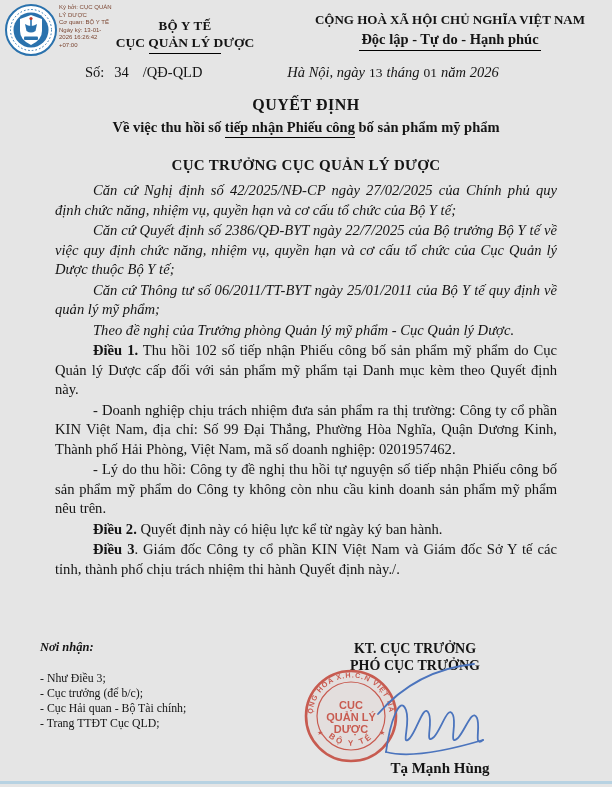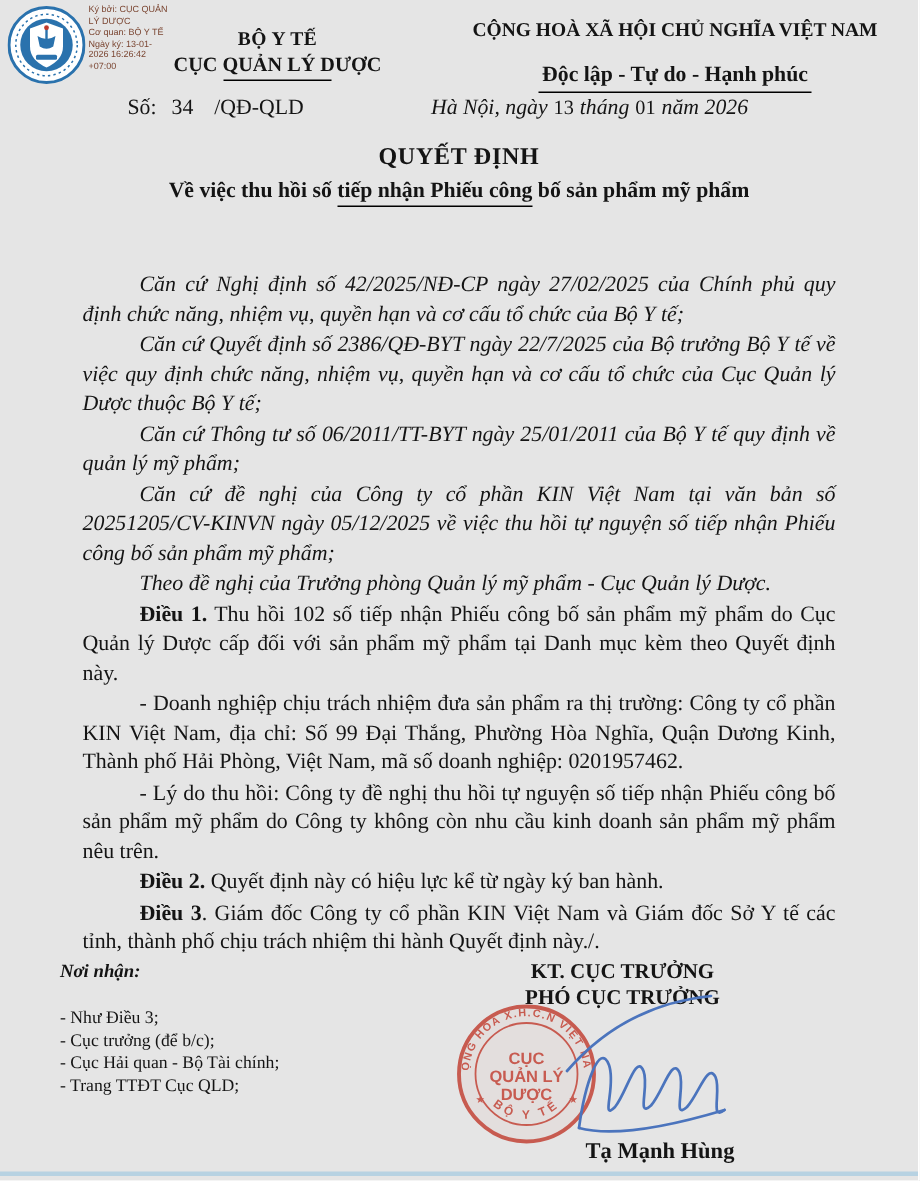--- a/index.html
+++ b/index.html
@@ -17,21 +17,21 @@
     font-size:6px; line-height:7.5px; color:#7b4632; white-space:pre-line;
   }
   .hdr-left { position:absolute; left:95px; top:18px; width:180px; text-align:center; }
   .hdr-left .ministry { font-size:13px; font-weight:bold; letter-spacing:.3px; }
   .hdr-left .agency   { font-size:13.5px; font-weight:bold; margin-top:1px; }
   .hdr-left .rule     { width:72px; height:0; border-bottom:1.4px solid #000; margin:2px auto 0; }
   .doc-number { position:absolute; left:85px; top:64px; font-size:14.5px; }
   .doc-number .num { margin:0 14px 0 10px; }
   .hdr-right { position:absolute; left:300px; top:12px; width:300px; text-align:center; }
   .hdr-right .motto1 { font-size:13px; font-weight:bold; }
-  .hdr-right .motto2 { display:inline-block; font-size:14.5px; font-weight:bold; margin-top:14px;
+  .hdr-right .motto2 { display:inline-block; font-size:14.5px; font-weight:bold; margin-top:3px;
                        border-bottom:1.4px solid #000; padding:0 2px 2px; }
   .place-date { position:absolute; left:278px; top:64px; width:230px; text-align:center;
                 font-size:14.5px; font-style:italic; }
   .place-date .plain { font-style:normal; font-size:13.5px; margin:0 4px; }
   
   .doc-type { position:absolute; top:96px; left:0; width:100%; text-align:center;
               font-size:16px; font-weight:bold; letter-spacing:.5px; }
   .subject  { position:absolute; top:119px; left:0; width:100%; text-align:center;
               font-size:14.5px; font-weight:bold; }
   .subject .u { border-bottom:1.4px solid #000; padding-bottom:2px; }
@@ -90,26 +90,26 @@
 
   <div class="hdr-right">
     <div class="motto1">CỘNG HOÀ XÃ HỘI CHỦ NGHĨA VIỆT NAM</div>
     <div><span class="motto2">Độc lập - Tự do - Hạnh phúc</span></div>
   </div>
 
   <div class="place-date"><span>Hà Nội, ngày</span><span class="plain">13</span><span>tháng</span><span class="plain">01</span><span>năm</span>&nbsp;<span>2026</span></div>
 
   <div class="doc-type">QUYẾT ĐỊNH</div>
   <div class="subject"><span>Về việc thu hồi số </span><span class="u">tiếp nhận Phiếu công</span><span> bố sản phẩm mỹ phẩm</span></div>
+  <div class="issuer">CỤC TRƯỞNG CỤC QUẢN LÝ DƯỢC</div>
 
   <div class="body">
     <p class="recital">Căn cứ Nghị định số 42/2025/NĐ-CP ngày 27/02/2025 của Chính phủ quy định chức năng, nhiệm vụ, quyền hạn và cơ cấu tổ chức của Bộ Y tế;</p>
     <p class="recital">Căn cứ Quyết định số 2386/QĐ-BYT ngày 22/7/2025 của Bộ trưởng Bộ Y tế về việc quy định chức năng, nhiệm vụ, quyền hạn và cơ cấu tổ chức của Cục Quản lý Dược thuộc Bộ Y tế;</p>
     <p class="recital">Căn cứ Thông tư số 06/2011/TT-BYT ngày 25/01/2011 của Bộ Y tế quy định về quản lý mỹ phẩm;</p>
-    <p class="recital">Căn cứ đề nghị của Công ty cổ phần KIN Việt Nam tại văn bản số 20251205/CV-KINVN ngày 05/12/2025 về việc thu hồi tự nguyện số tiếp nhận Phiếu công bố sản phẩm mỹ phẩm;</p>
     <p class="recital">Theo đề nghị của Trưởng phòng Quản lý mỹ phẩm - Cục Quản lý Dược.</p>
 
 
     <p><span class="art-label">Điều 1.</span><span> Thu hồi 102 số tiếp nhận Phiếu công bố sản phẩm mỹ phẩm do Cục Quản lý Dược cấp đối với sản phẩm mỹ phẩm tại Danh mục kèm theo Quyết định này.</span></p>
     <p><span>- Doanh nghiệp chịu trách nhiệm đưa sản phẩm ra thị trường: Công ty cổ phần KIN Việt Nam, địa chỉ: Số 99 Đại Thắng, Phường Hòa Nghĩa, Quận Dương Kinh, Thành phố Hải Phòng, Việt Nam, mã số doanh nghiệp: 0201957462.</span></p>
     <p><span>- Lý do thu hồi: Công ty đề nghị thu hồi tự nguyện số tiếp nhận Phiếu công bố sản phẩm mỹ phẩm do Công ty không còn nhu cầu kinh doanh sản phẩm mỹ phẩm nêu trên.</span></p>
     <p><span class="art-label">Điều 2.</span><span> Quyết định này có hiệu lực kể từ ngày ký ban hành.</span></p>
     <p><span class="art-label">Điều 3</span><span>. Giám đốc Công ty cổ phần KIN Việt Nam và Giám đốc Sở Y tế các tỉnh, thành phố chịu trách nhiệm thi hành Quyết định này./.</span></p>
   </div>
 

